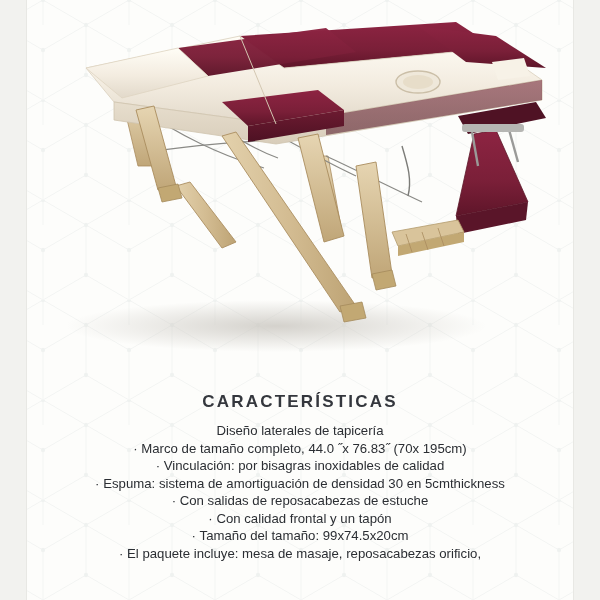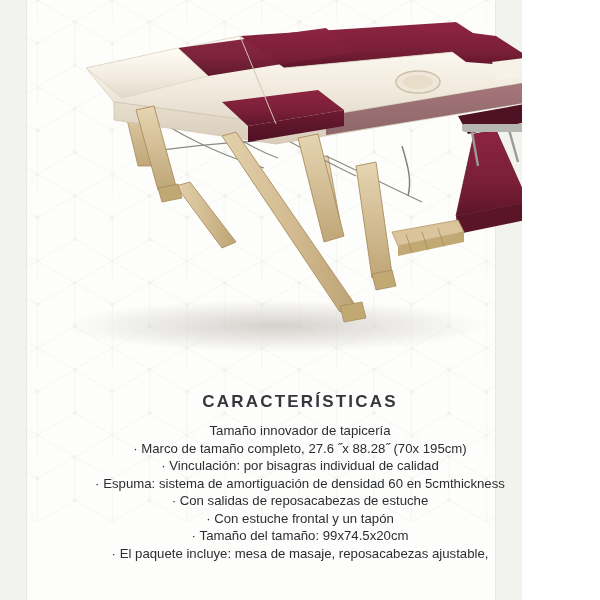--- a/index.html
+++ b/index.html
@@ -8,21 +8,21 @@
     background: #ffffff;
   }
   body {
     width: 600px;
     height: 600px;
     font-family: "Liberation Sans", sans-serif;
     overflow: hidden;
   }
   #page {
     position: relative;
-    width: 522px;
+    width: 600px;
     height: 600px;
     background: #fdfdfb;
     overflow: hidden;
   }
   
   #pattern {
     position: absolute;
     inset: 0;
     opacity: 0.5;
     pointer-events: none;
@@ -225,24 +225,24 @@
     </g>
 
     <g stroke="#7c7c78" stroke-width="1.4" fill="none">
       <path d="M376 140 C 382 160, 386 174, 382 190"></path>
     </g>
   </svg>
 
   <div id="features">
     <h2>CARACTERÍSTICAS</h2>
     <ul>
-      <li class="nobullet">Tamaño innovador de tapicería</li>
-      <li class="bullet">Marco de tamaño completo, 27.6 ˝x 88.28˝ (70x 195cm)</li>
-      <li class="bullet">Vinculación: por bisagras individual de calidad</li>
-      <li class="bullet">Espuma: sistema de amortiguación de densidad 60 en 5cmthickness</li>
+      <li class="nobullet">Diseño laterales de tapicería</li>
+      <li class="bullet">Marco de tamaño completo, 44.0 ˝x 76.83˝ (70x 195cm)</li>
+      <li class="bullet">Vinculación: por bisagras inoxidables de calidad</li>
+      <li class="bullet">Espuma: sistema de amortiguación de densidad 30 en 5cmthickness</li>
       <li class="bullet">Con salidas de reposacabezas de estuche</li>
-      <li class="bullet">Con estuche frontal y un tapón</li>
+      <li class="bullet">Con calidad frontal y un tapón</li>
       <li class="bullet">Tamaño del tamaño: 99x74.5x20cm</li>
-      <li class="bullet">El paquete incluye: mesa de masaje, reposacabezas ajustable,</li>
+      <li class="bullet">El paquete incluye: mesa de masaje, reposacabezas orificio,</li>
     </ul>
   </div>
 
 </div>
 
 </body></html>

